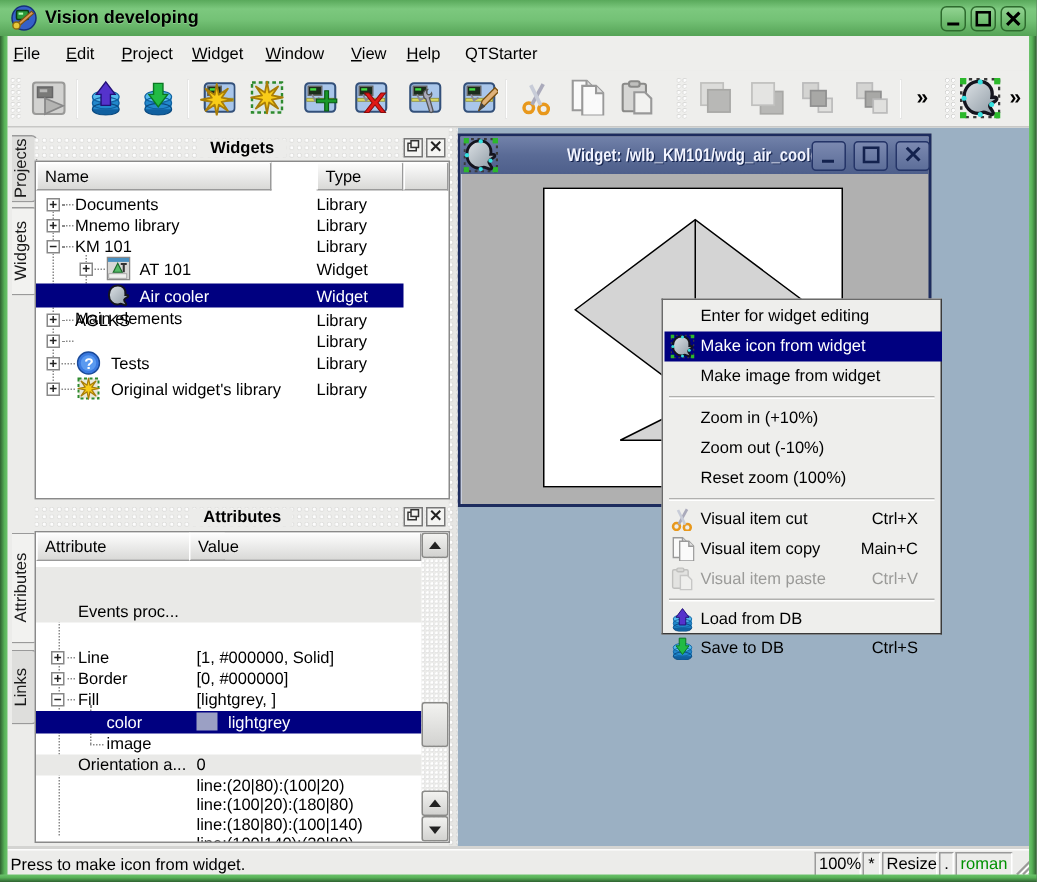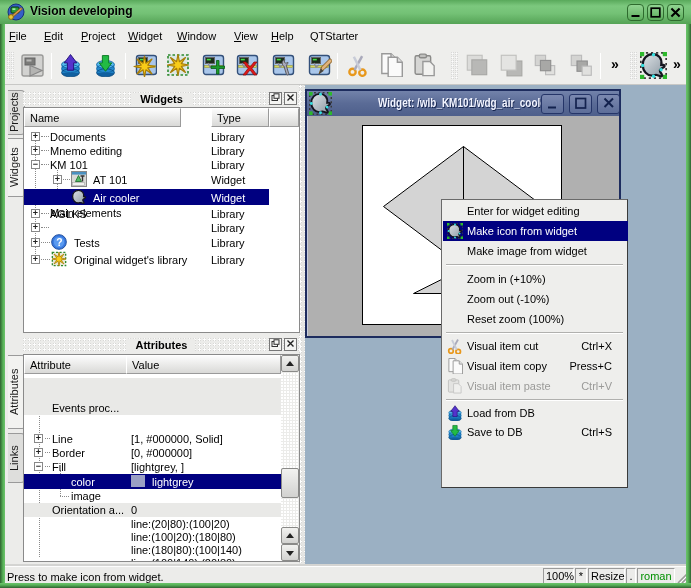--- a/index.html
+++ b/index.html
@@ -43,21 +43,21 @@
 .doth{position:absolute;height:1px;border-top:1px dotted #8a8a8a}
 
 #mdi{left:305px;top:85px;width:381px;height:481px;background:#9bb0c3;z-index:5}
 #sepstrip{left:299px;top:85px;width:6px;height:481px;background:radial-gradient(circle at 1.5px 1.5px,#fff 1px,#cfcfcd 1.5px,transparent 2px),#e6e6e4;background-size:5px 5px;z-index:6}
 #mdiwin{position:absolute;left:0px;top:4px;width:316px;height:249px;background:#b0b0b0;border:2px solid #1d2c5e;box-shadow:inset 1px 1px 0 #c8cede;z-index:7}
 #mdititle{position:absolute;left:0;top:0;width:312px;height:25px;background:linear-gradient(180deg,#7282aa 0%,#5a6b96 50%,#4e5f8b 100%)}
 #mdititle .t{position:absolute;left:71px;top:5px;font-weight:bold;font-size:12px;color:#f2f4ff;text-shadow:1px 1px 0 #15244e;white-space:nowrap;transform:scaleX(0.828);transform-origin:0 50%}
 .mbtn{position:absolute;top:3px;width:23px;height:20px;border:1px solid #253568;border-radius:3px;background:linear-gradient(180deg,#7b89b0,#5d6e99);text-align:center}
 #canvas{position:absolute;left:55px;top:34px;width:200px;height:200px;background:#fff;border:1px solid #000}
 
-#cmenu{position:absolute;left:441px;top:199px;width:187px;height:289px;background:#eeeeec;border:1px solid #6a6a6a;border-right-color:#3a3a3a;border-bottom-color:#3a3a3a;z-index:60}
+#cmenu{position:absolute;left:441px;top:199px;width:187px;height:224px;background:#eeeeec;border:1px solid #6a6a6a;border-right-color:#3a3a3a;border-bottom-color:#3a3a3a;z-index:60}
 .mi{position:absolute;left:1px;width:185px;height:20px;font-size:11px}
 .mi .lbl{position:absolute;left:24px;top:4px}
 .mi .sc{position:absolute;right:16px;top:4px}
 .mi.on{background:#000080;color:#fff}
 .mi.off{color:#9a9a98}
 .msep{position:absolute;left:4px;width:177px;height:2px;border-top:1px solid #b0b0ae;border-bottom:1px solid #fff}
 .micon{position:absolute;left:4px;top:2px;width:16px;height:16px}
 .sbtn{position:absolute;width:18px;height:17px;background:linear-gradient(180deg,#f2f2f0,#d2d2d0);border:1px solid #8a8a88;border-radius:2px}
 </style></head>
 <body>
@@ -279,21 +279,21 @@
         <div class="dotv" style="left:33px;top:62px;height:27px"></div>
         <div class="doth" style="left:39px;top:71px;width:7px"></div>
         <div class="doth" style="left:33px;top:89px;width:13px"></div>
         <div class="doth" style="left:17px;top:105px;width:8px"></div>
         <div class="doth" style="left:17px;top:119px;width:8px"></div>
         <div class="doth" style="left:17px;top:134px;width:9px"></div>
         <div class="doth" style="left:17px;top:151px;width:9px"></div>
         <div class="trow" style="left:26px;top:22px">Documents</div>
           <div class="trow" style="left:187px;top:22px">Library</div>
         <div class="expander" style="left:7px;top:24px">+</div>
-        <div class="trow" style="left:26px;top:36px">Mnemo editing</div>
+        <div class="trow" style="left:26px;top:36px">Mnemo library</div>
           <div class="trow" style="left:187px;top:36px">Library</div>
         <div class="expander" style="left:7px;top:38px">+</div>
         <div class="trow" style="left:26px;top:50px">KM 101</div>
           <div class="trow" style="left:187px;top:50px">Library</div>
         <div class="expander" style="left:7px;top:52px">−</div>
         <div class="trow" style="left:69px;top:65px">AT 101</div>
           <div class="trow" style="left:187px;top:65px">Widget</div>
         <div class="expander" style="left:29px;top:67px">+</div>
         <svg class="abs" style="left:47px;top:63px" width="16" height="16" viewBox="0 0 16 16">
             <rect x="0.5" y="0.5" width="15" height="15" fill="#d8d8d6" stroke="#888"></rect>
@@ -448,21 +448,21 @@
           <use href="#cutic"></use>
         </svg>
         <span class="lbl">Visual item cut</span>
         <span class="sc">Ctrl+X</span>
       </div>
     <div class="mi" style="top:156px">
         <svg class="micon" viewBox="0 0 17 17">
           <use href="#copyic"></use>
         </svg>
         <span class="lbl">Visual item copy</span>
-        <span class="sc">Press+C</span>
+        <span class="sc">Main+C</span>
       </div>
     <div class="mi off" style="top:176px">
         <svg class="micon" viewBox="0 0 17 17" opacity="0.45">
           <use href="#pasteic"></use>
         </svg>
         <span class="lbl">Visual item paste</span>
         <span class="sc">Ctrl+V</span>
       </div>
     <div class="msep" style="top:199px"></div>
     <div class="mi" style="top:203px">

